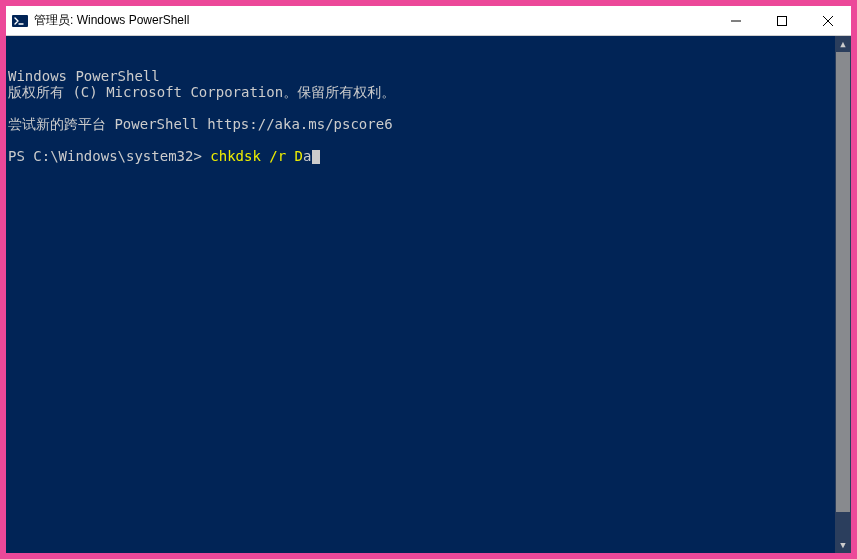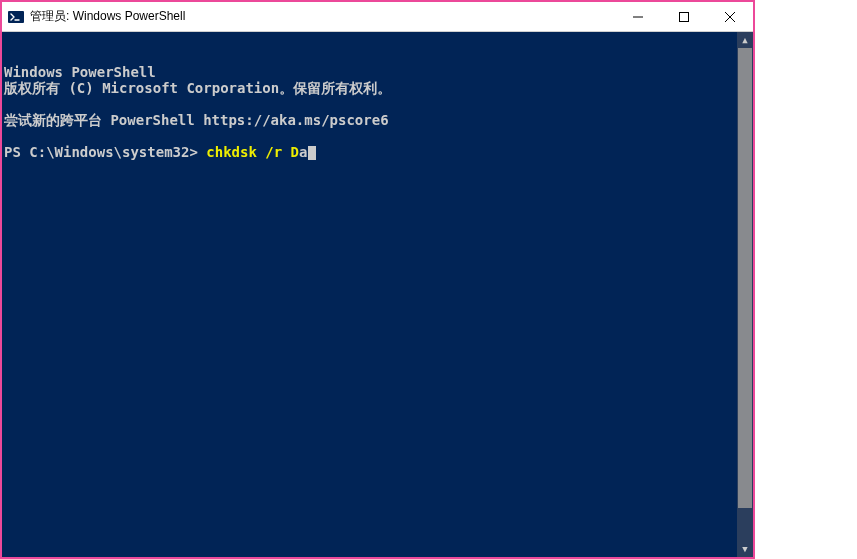--- a/index.html
+++ b/index.html
@@ -4,25 +4,25 @@
 <style>
   * { margin: 0; padding: 0; box-sizing: border-box; }
   body {
     width: 857px;
     height: 559px;
     font-family: "Segoe UI", "Microsoft YaHei", sans-serif;
     background: #fff;
     overflow: hidden;
   }
   .window {
-    width: 755px;
+    width: 857px;
     height: 559px;
     display: flex;
     flex-direction: column;
-    border: 2px solid #ec4899;
+    border: 6px solid #ec4899;
   }
   .titlebar {
     height: 30px;
     background: #ffffff;
     display: flex;
     align-items: center;
     padding-left: 6px;
     border-bottom: 1px solid #d0d0d0;
     user-select: none;
   }
@@ -62,21 +62,20 @@
     font-family: "NSimSun", "SimSun", "Consolas", monospace;
     font-size: 14px;
     line-height: 16px;
     padding: 0px 2px;
     position: relative;
     overflow: hidden;
     white-space: pre;
   }
   .terminal-content {
     white-space: pre;
-    font-weight: bold;
   }
   .yellow { color: #eeee00; }
   .cursor {
     display: inline-block;
     width: 8px;
     height: 14px;
     background: #cccccc;
     vertical-align: text-bottom;
     margin-left: 1px;
   }

